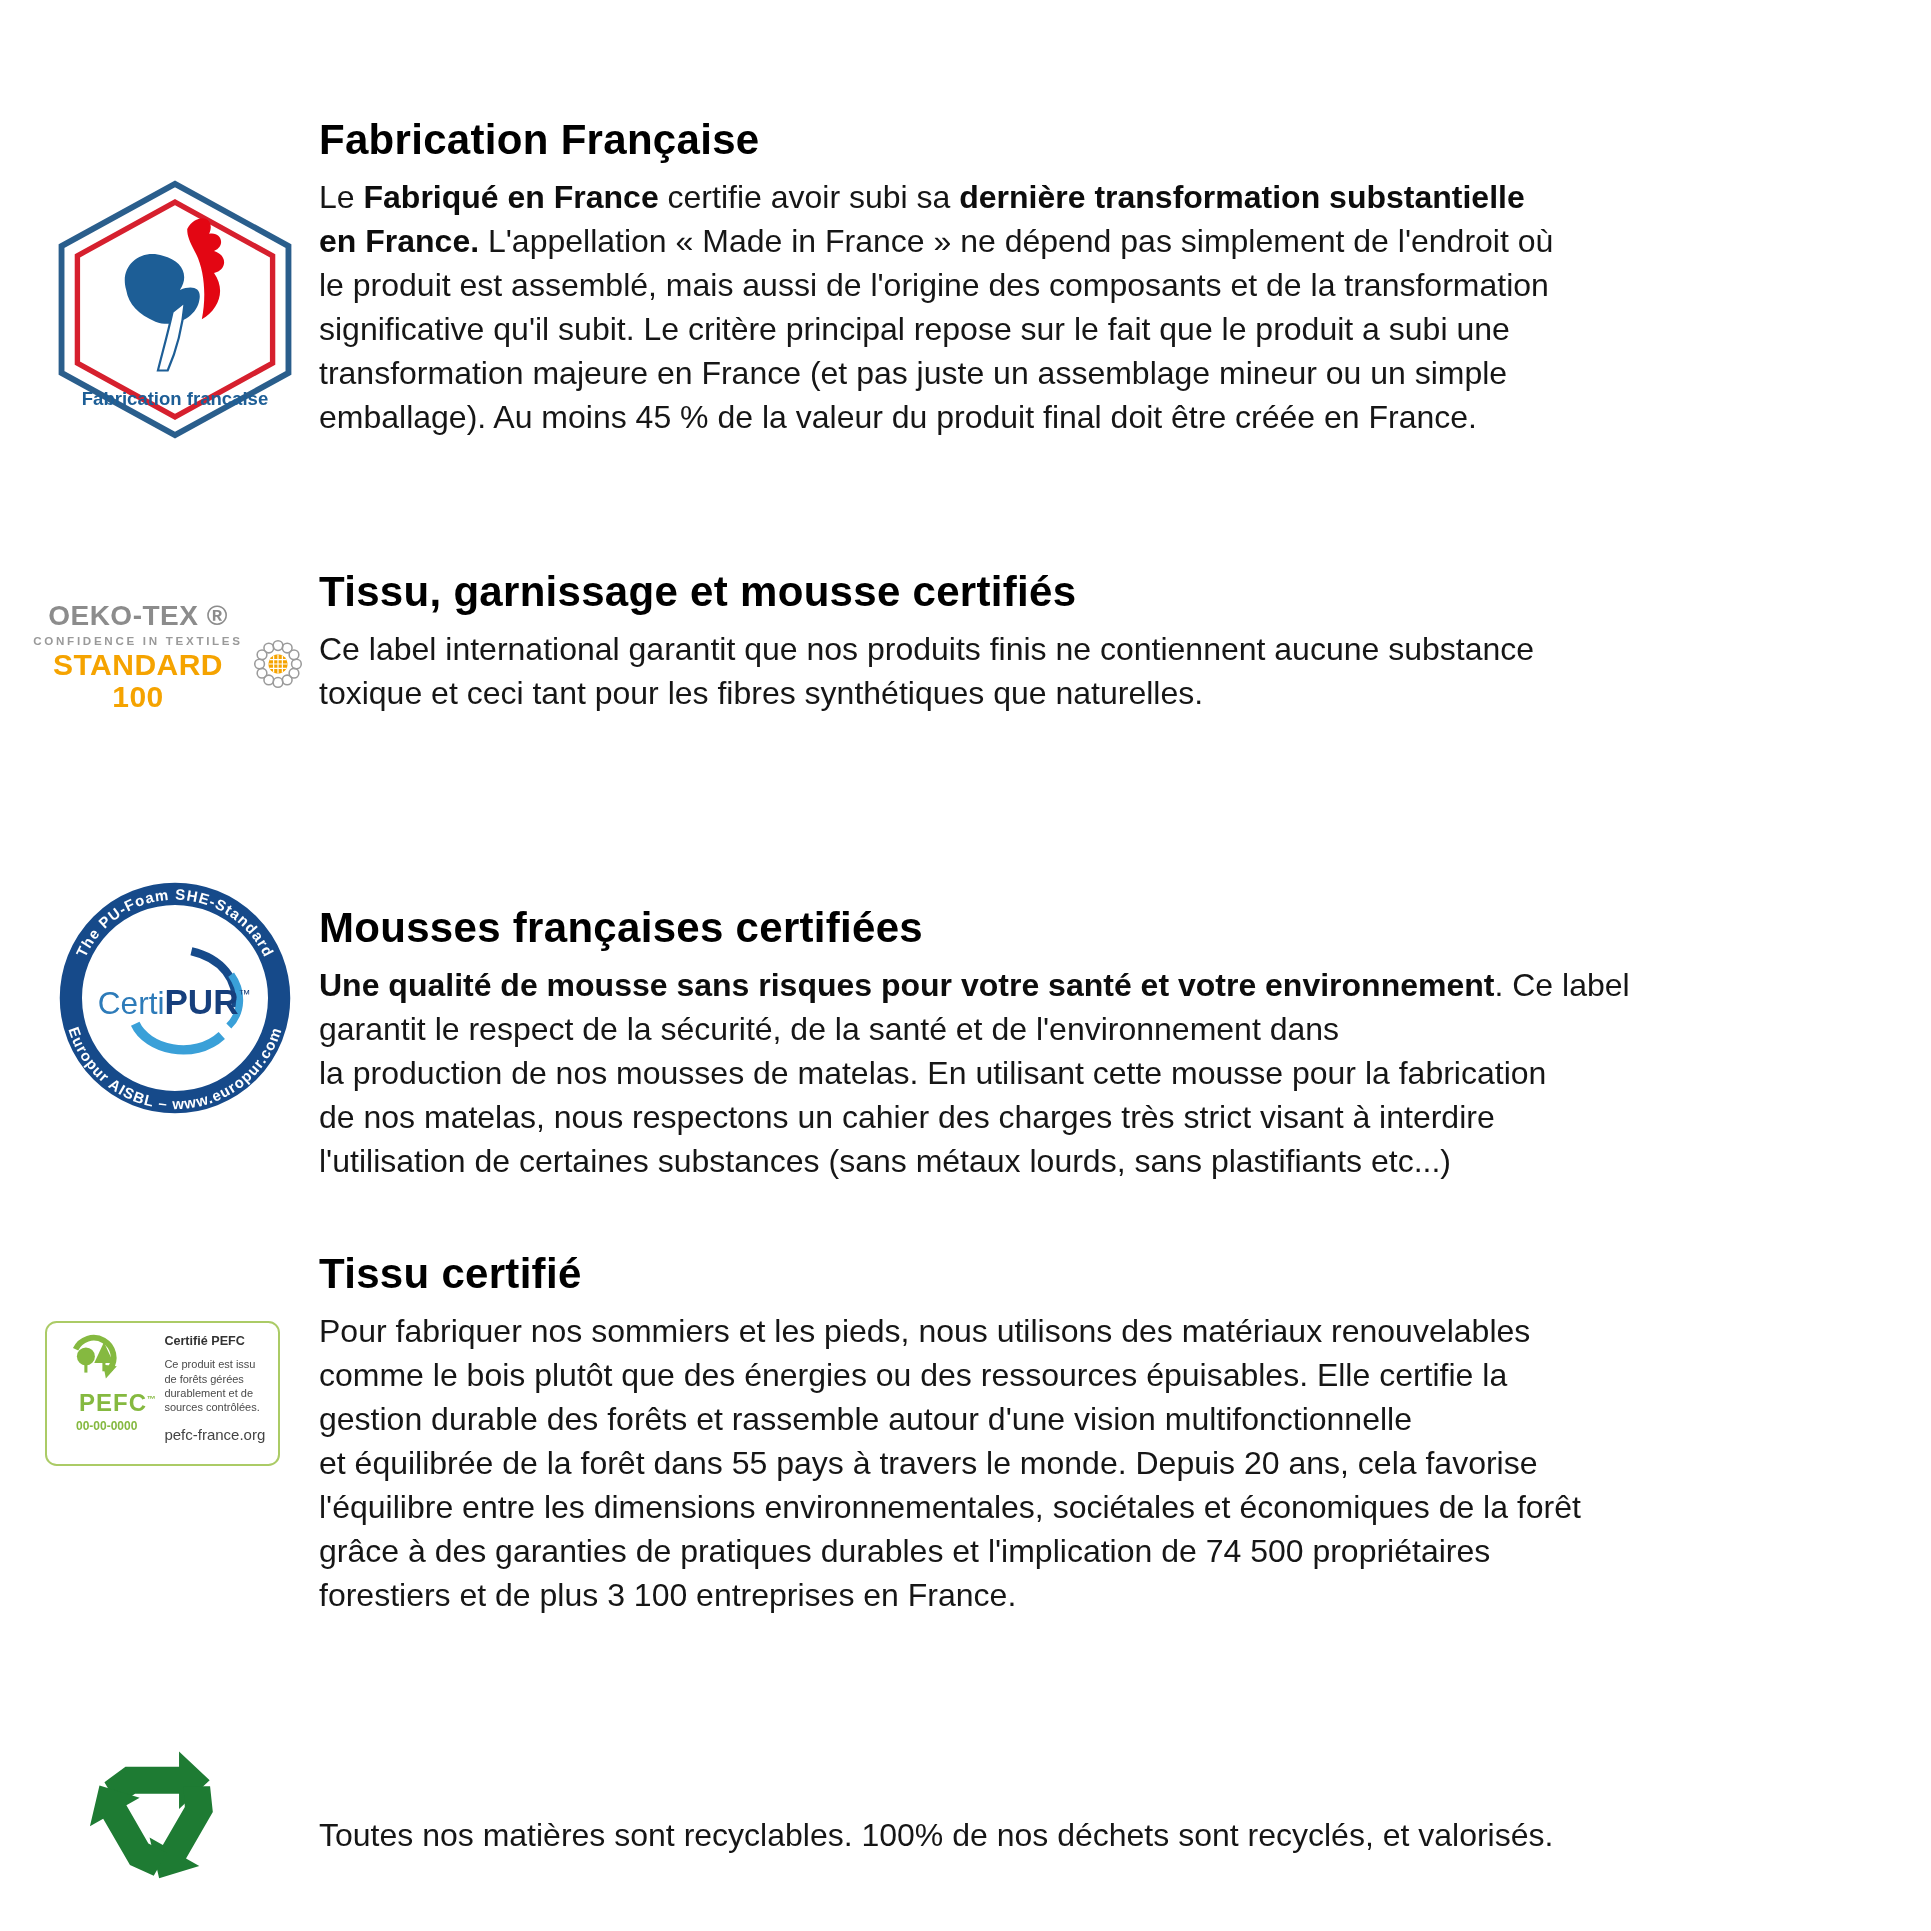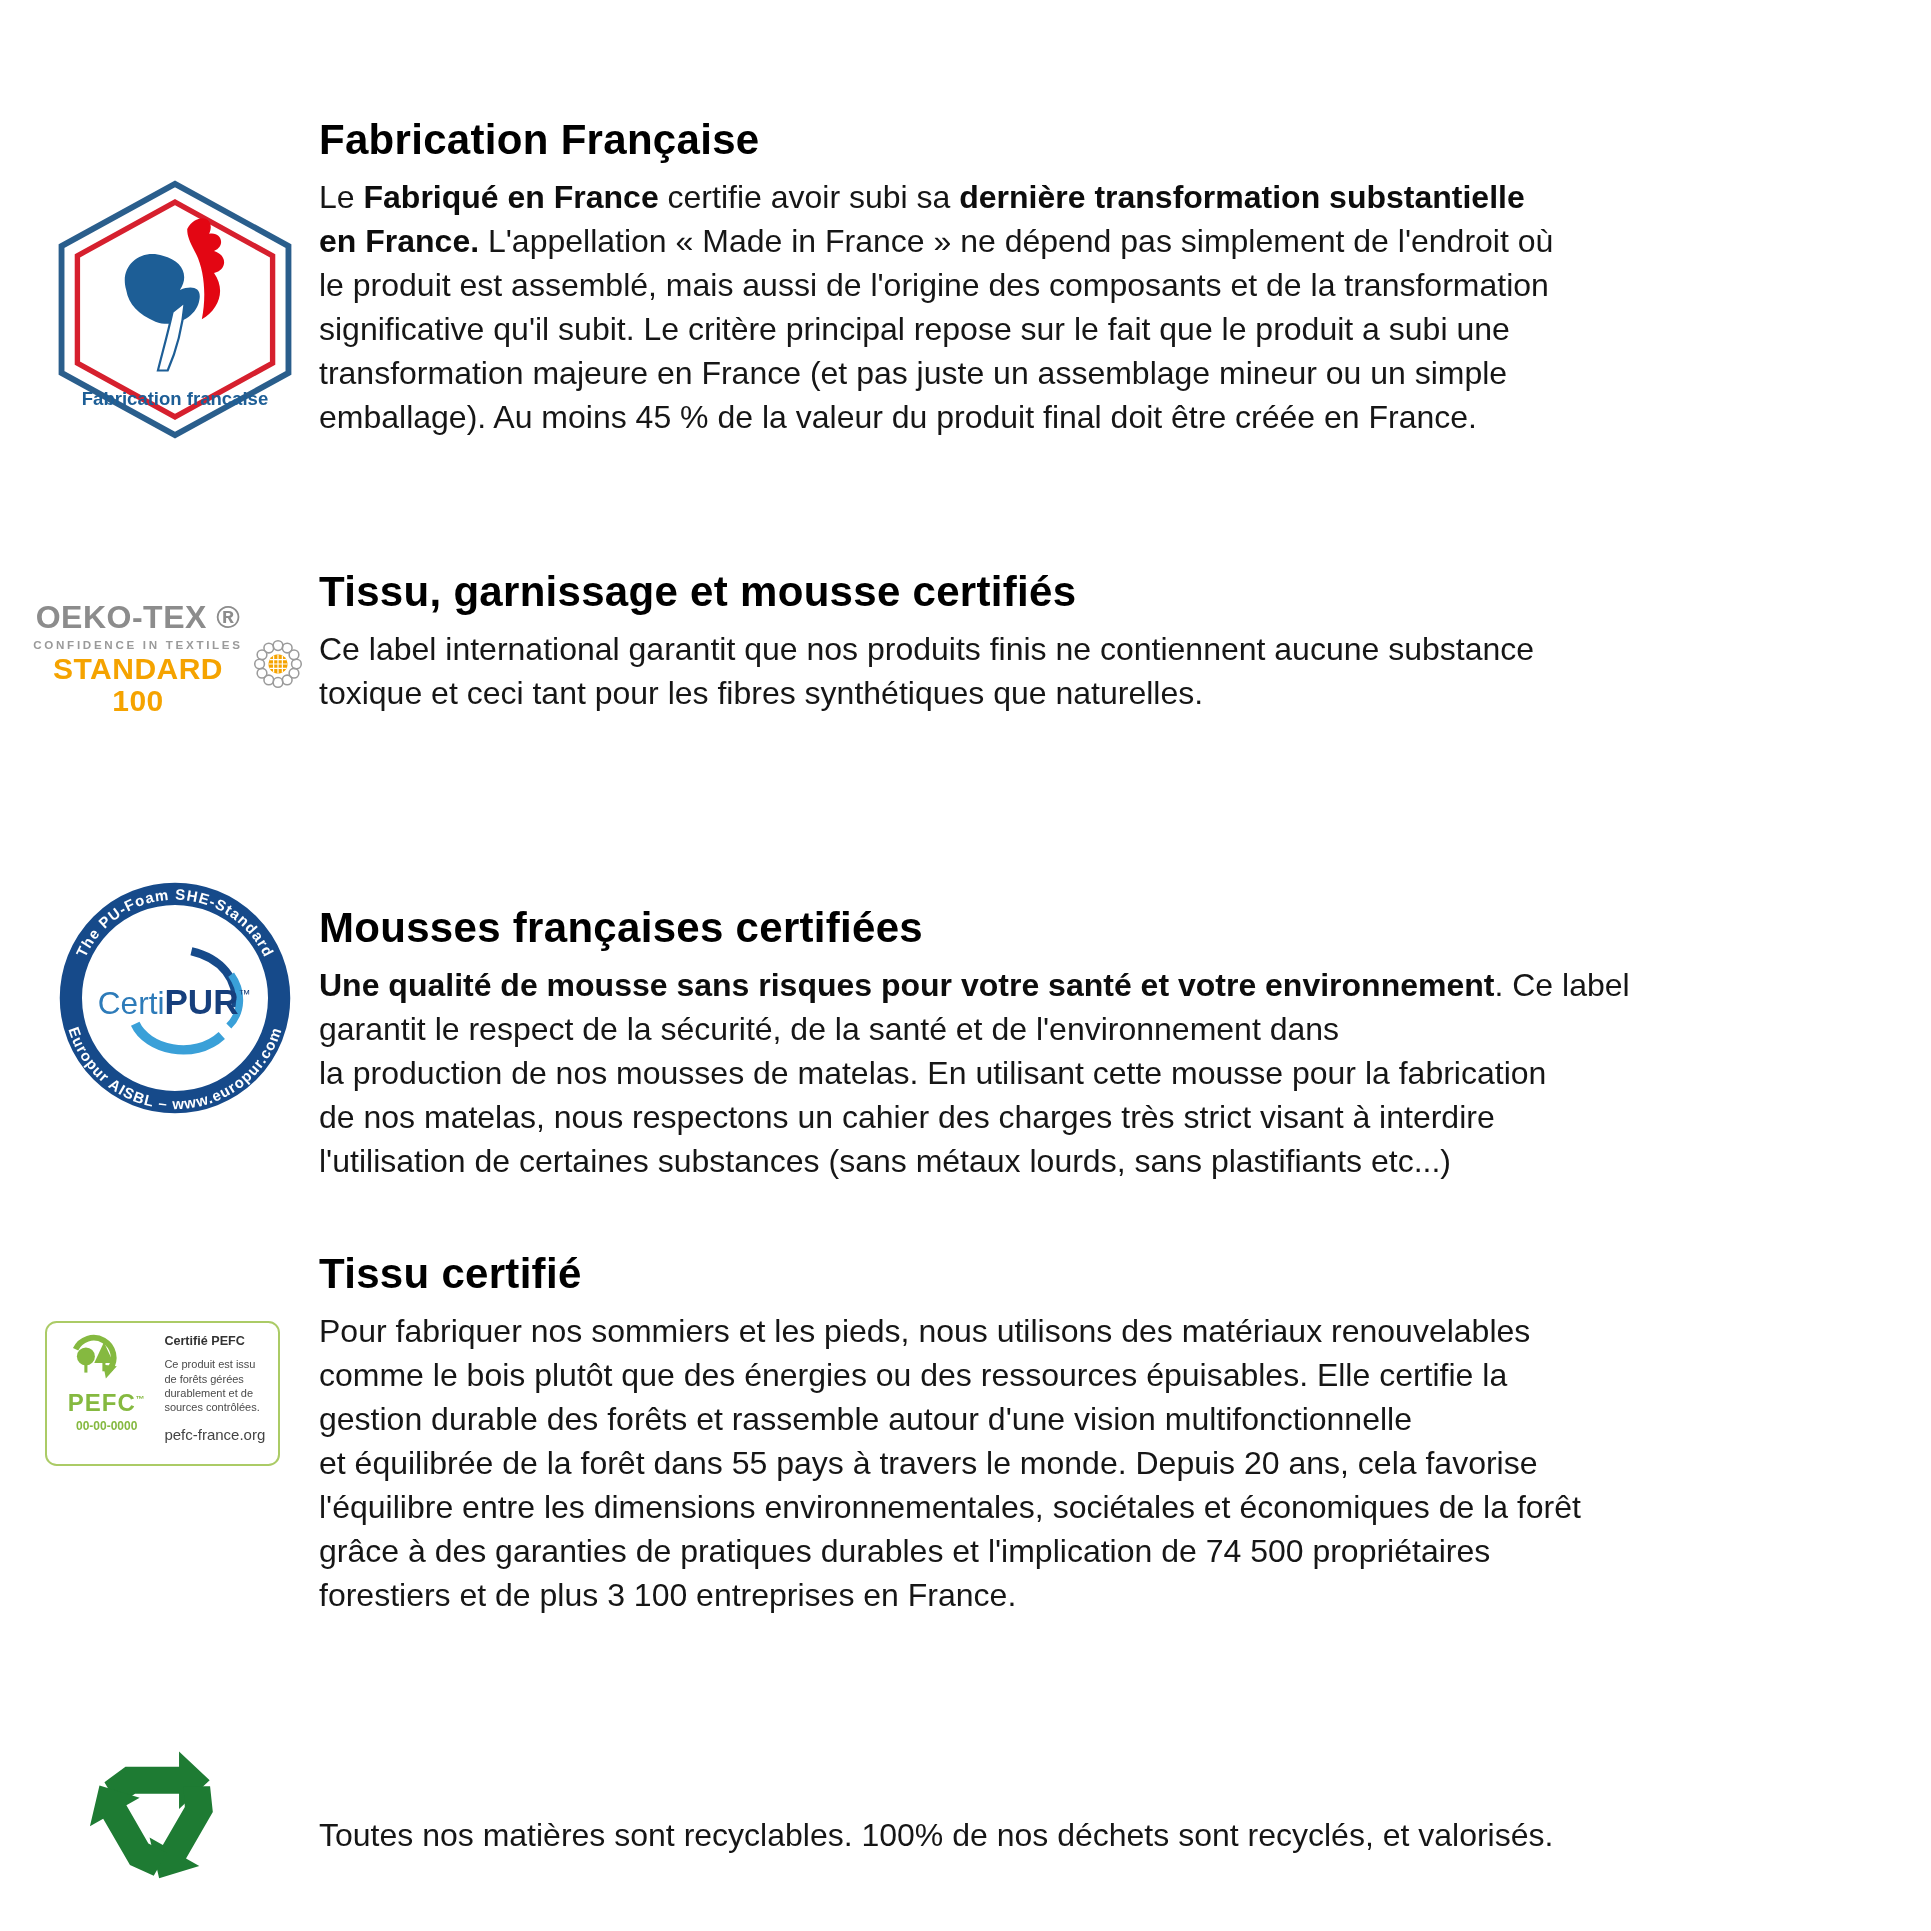--- a/index.html
+++ b/index.html
@@ -11,35 +11,35 @@
   .para{margin:0;font-size:32px;line-height:44px;white-space:pre-line;color:#161616;}
   .para strong{font-weight:700;color:#0d0d0d;}
   svg{display:block;}
   svg text{font-family:"Liberation Sans",sans-serif;}
 
   
   .hex-label{font-weight:700;font-size:7.6px;fill:#1d5e96;}
 
   
   .oeko{width:212px;text-align:center;}
-  .oeko-line1{font-weight:700;font-size:32px;color:#8c8c8c;letter-spacing:0.5px;line-height:1.05;}
+  .oeko-line1{font-weight:700;font-size:28px;color:#8c8c8c;letter-spacing:0.5px;line-height:1.05;}
   .oeko-line2{font-weight:700;font-size:11.6px;color:#9a9a9a;letter-spacing:2.7px;margin-top:3.9px;}
   .oeko-line3{font-weight:700;font-size:30px;color:#f5a300;letter-spacing:0.5px;margin-top:1.9px;line-height:1.05;}
 
   
   .cp-arc{font-weight:700;font-size:6.4px;fill:#ffffff;letter-spacing:.45px;}
   .cp-certi{font-size:13.5px;fill:#2d7bb9;}
   .cp-pur{font-size:15px;font-weight:700;fill:#163f7c;}
   .cp-tm{font-size:5px;fill:#163f7c;}
 
   
   .pefc-card{box-sizing:border-box;width:235px;height:145px;border:2.9px solid #abcb66;border-radius:11.6px;
              background:#fff;display:flex;padding:8.7px 9.7px 6.8px 9.7px;gap:7.7px;}
   .pefc-left{width:100px;text-align:center;}
-  .pefc-brand{color:#85b940;font-weight:700;font-size:24px;line-height:1;letter-spacing:1px;margin-top:1px;}
+  .pefc-brand{color:#85b940;font-weight:700;font-size:24px;line-height:1;letter-spacing:1px;margin-top:1px;text-align:right;}
   .pefc-brand sup{font-size:8.7px;}
   .pefc-num{color:#85b940;font-weight:700;font-size:12px;margin-top:3.9px;}
   .pefc-right{flex:1;text-align:left;padding-top:1.9px;}
   .pefc-cert-title{font-weight:700;font-size:12.6px;color:#333;}
   .pefc-cert-text{font-size:11px;line-height:1.3;color:#4a4a4a;margin-top:9.7px;}
   .pefc-site{font-size:15px;color:#444;margin-top:12px;}
 </style>
 </head>
 <body>
 

